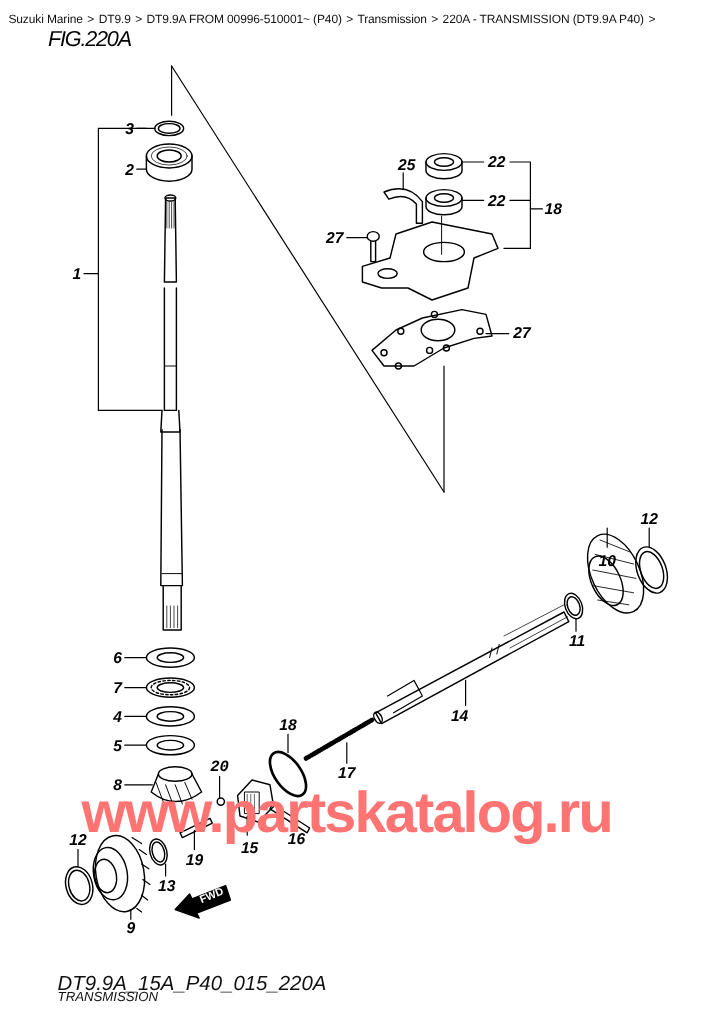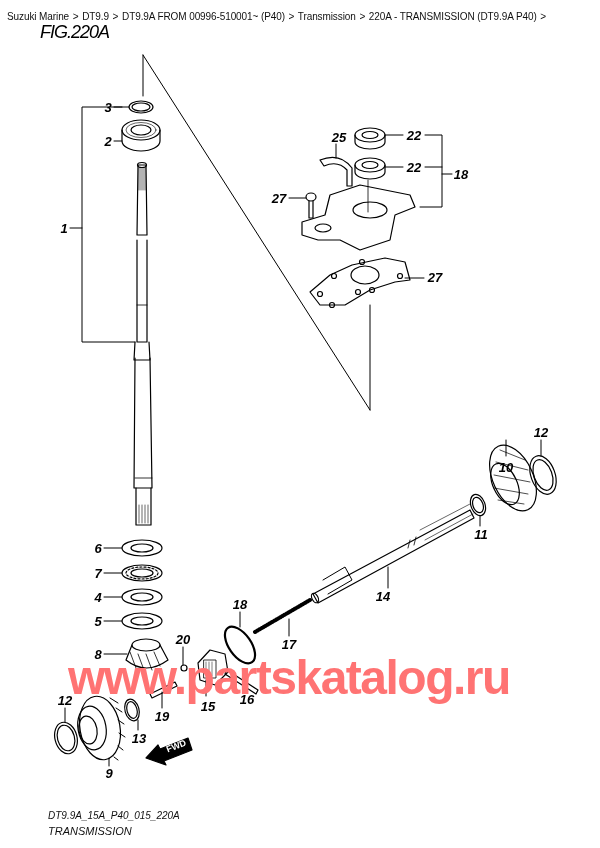--- a/index.html
+++ b/index.html
@@ -8,21 +8,21 @@
   .breadcrumb { position:absolute; left:7px; top:11px; font-size:10px; white-space:nowrap;
                 letter-spacing:-0.1px; color:#111; }
   .breadcrumb span.sep { margin:0 1px; }
   .fig-title { position:absolute; left:40px; top:22px; font-size:18px; font-style:italic;
                letter-spacing:-1px; color:#000; }
   svg.diagram { position:absolute; left:0; top:0; width:600px; height:848px; }
   .callout { position:absolute; font-size:13px; font-style:italic; font-weight:bold;
              color:#000; line-height:1; transform:translate(-50%,-50%); white-space:nowrap; }
   .watermark { position:absolute; left:68px; top:654px; font-size:48px; font-weight:bold;
                letter-spacing:-1.5px; line-height:1; white-space:nowrap; pointer-events:none; }
-  .footer-code { position:absolute; left:48px; top:810px; font-size:10px; font-style:italic; color:#111; }
+  .footer-code { position:absolute; left:48px; top:810px; font-size:17px; font-style:italic; color:#111; }
   .footer-name { position:absolute; left:48px; top:825px; font-size:11px; font-style:italic; color:#111; }
 </style>
 </head>
 <body>
 
 <div class="breadcrumb">
   <span>Suzuki Marine</span>
   <span class="sep">&gt;</span>
   <span>DT9.9</span>
   <span class="sep">&gt;</span>
@@ -263,21 +263,21 @@
     <div class="callout" style="left: 481px; top: 534px;">11</div>
     <div class="callout" style="left: 541px; top: 432px;">12</div>
     <div class="callout" style="left: 65px; top: 700px;">12</div>
     <div class="callout" style="left: 139px; top: 738px;">13</div>
     <div class="callout" style="left: 383px; top: 596px;">14</div>
     <div class="callout" style="left: 208px; top: 706px;">15</div>
     <div class="callout" style="left: 247px; top: 699px;">16</div>
     <div class="callout" style="left: 289px; top: 644px;">17</div>
     <div class="callout" style="left: 240px; top: 604px; text-align: right;">18</div>
     <div class="callout" style="left: 162px; top: 716px;">19</div>
-    <div class="callout" style="left: 183px; top: 639px;">20</div>
+    <div class="callout" style="left: 183px; top: 639px; font-family: Liberation Mono, monospace;">20</div>
     <div class="callout" style="left: 461px; top: 174px;">18</div>
     <div class="callout" style="left: 414px; top: 135px;">22</div>
     <div class="callout" style="left: 414px; top: 167px;">22</div>
     <div class="callout" style="left: 435px; top: 277px;">27</div>
     <div class="callout" style="left: 279px; top: 198px;">27</div>
     <div class="callout" style="left: 339px; top: 137px;">25</div>
   </div>
 
 <div class="watermark" style="color: rgb(255, 115, 115);">www.partskatalog.ru</div>
 

